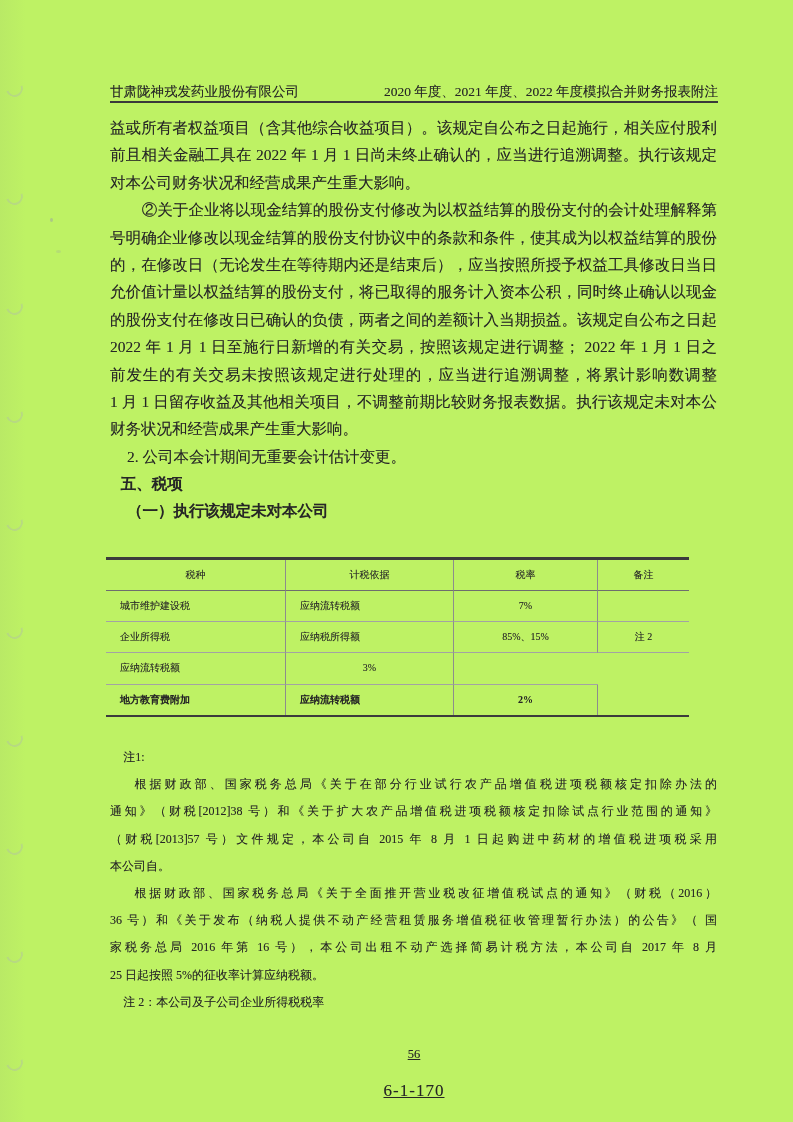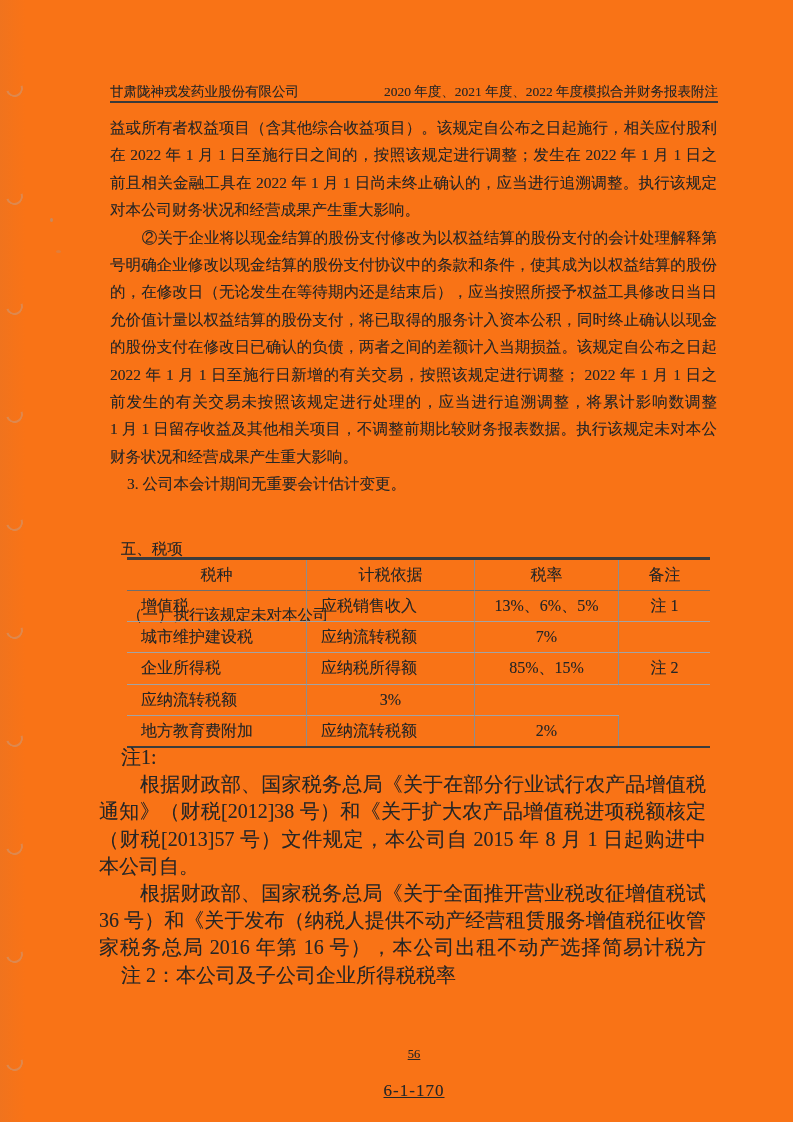--- a/index.html
+++ b/index.html
@@ -1,20 +1,20 @@
 <!DOCTYPE html>
 <html><head>
 <meta charset="utf-8">
 <style>
   html,body{margin:0;padding:0;background:#e8e8e6;}
   .page{
     position:relative;
     width:793px;height:1122px;
     margin:0 auto;
-    background:#f97316;
+    background:#bef264;
     overflow:hidden;
     font-family:"Liberation Serif","DejaVu Serif",serif;
     color:#262626;
     text-shadow:0 0 .4px rgba(40,40,40,.35);
   }
   .page::before{ 
     content:"";position:absolute;left:0;top:0;bottom:0;width:26px;
     background:linear-gradient(to right, rgba(120,120,125,.07), rgba(120,120,125,0));
     pointer-events:none;
   }
@@ -24,35 +24,35 @@
   .hdr-rule{position:absolute;top:101px;left:110px;width:608px;height:2px;background:#3a3a3a;}
   
   .body-block{position:absolute;top:114px;left:110px;width:607px;font-size:15.5px;}
   .bl{height:27.4px;line-height:27.4px;white-space:nowrap;}
   .j{white-space:normal;text-align:justify;text-align-last:justify;text-justify:inter-character;
      height:27.4px;line-height:27.4px;overflow:hidden;}
   .short{text-align:left;text-align-last:left;}
   .ind07{padding-left:.7em;}
   .ind1{padding-left:1.1em;}
   .ind2{text-indent:2.05em;}
-  .bold{font-weight:normal;margin-top:38px;}
+  .bold{font-weight:bold;}
   
-  .tax-table{position:absolute;left:127px;top:557px;width:583px;
+  .tax-table{position:absolute;left:106px;top:557px;width:583px;
              border-top:3px solid #3c3c3c;border-bottom:2.5px solid #3c3c3c;
-             font-size:16px;}
+             font-size:10px;}
   .trow{display:grid;grid-template-columns:180px 168px 144px 91px;}
   .trow.head .td{height:30px;line-height:30px;border-bottom:1.6px solid #6e6e6e;text-align:center;}
   .trow.data .td{height:30.2px;line-height:30.2px;border-bottom:1px solid #a3a3a3;}
-  .trow.data:last-child .td{border-bottom:none;}
+  .trow.data:last-child .td{border-bottom:none;font-weight:bold;}
   .td{overflow:hidden;}
   .td.v{border-right:1px solid #8d8d8d;}
   .td.left{text-align:left;padding-left:14px;}
   .td.center{text-align:center;}
   
-  .notes-block{position:absolute;top:744px;left:99px;width:607px;font-size:20px;}
+  .notes-block{position:absolute;top:744px;left:110px;width:607px;font-size:12px;}
   .nl{height:27.2px;line-height:27.2px;}
   .notes-block .j{height:27.2px;line-height:27.2px;}
   
   .footer{position:absolute;left:314px;top:1047px;width:200px;text-align:center;text-decoration:underline;}
   .pg-small{font-size:12.5px;line-height:15px;}
   .pg-big{font-size:17px;line-height:20px;letter-spacing:1px;margin-top:19px;}
   
   .ring{position:absolute;left:6px;width:13px;height:13px;border:2px solid #aeb2b8;
         border-radius:50%;border-left-color:transparent;border-top-color:transparent;
         transform:rotate(25deg);opacity:.34;}
@@ -77,51 +77,44 @@
   <span class="speck" style="left:56px;top:250px;width:5px;height:3px;opacity:.25"></span>
 
   <div class="hdr">
     <span>甘肃陇神戎发药业股份有限公司</span>
     <span>2020 年度、2021 年度、2022 年度模拟合并财务报表附注</span>
   </div>
   <div class="hdr-rule"></div>
 
   <div class="body-block">
     <div class="bl j">益或所有者权益项目（含其他综合收益项目）。该规定自公布之日起施行，相关应付股利发生</div>
-    <div class="bl j">在 2022 年 1 月 1 日至施行日之间的，按照该规定进行调整；发生在 2022 年 1 月 1 日之</div>
     <div class="bl j">前且相关金融工具在 2022 年 1 月 1 日尚未终止确认的，应当进行追溯调整。执行该规定未</div>
     <div class="bl short">对本公司财务状况和经营成果产生重大影响。</div>
 
     <div class="bl j ind2">②关于企业将以现金结算的股份支付修改为以权益结算的股份支付的会计处理解释第 16</div>
     <div class="bl j">号明确企业修改以现金结算的股份支付协议中的条款和条件，使其成为以权益结算的股份支付</div>
     <div class="bl j">的，在修改日（无论发生在等待期内还是结束后），应当按照所授予权益工具修改日当日的公</div>
     <div class="bl j">允价值计量以权益结算的股份支付，将已取得的服务计入资本公积，同时终止确认以现金结算</div>
     <div class="bl j">的股份支付在修改日已确认的负债，两者之间的差额计入当期损益。该规定自公布之日起施行，</div>
     <div class="bl j">2022 年 1 月 1 日至施行日新增的有关交易，按照该规定进行调整； 2022 年 1 月 1 日之</div>
     <div class="bl j">前发生的有关交易未按照该规定进行处理的，应当进行追溯调整，将累计影响数调整 2022 年</div>
     <div class="bl j">1 月 1 日留存收益及其他相关项目，不调整前期比较财务报表数据。执行该规定未对本公司</div>
     <div class="bl short">财务状况和经营成果产生重大影响。</div>
 
-    <div class="bl short ind1">3. 公司本会计期间无重要会计估计变更。</div>
+    <div class="bl short ind1">2. 公司本会计期间无重要会计估计变更。</div>
     <div class="bl short ind07 bold">五、税项</div>
     <div class="bl short ind1 bold">（一）执行该规定未对本公司</div>
   </div>
 
   <div class="tax-table">
     <div class="trow head">
       <div class="td v">税种</div>
       <div class="td v">计税依据</div>
       <div class="td v">税率</div>
       <div class="td">备注</div>
-    </div>
-    <div class="trow data">
-      <div class="td v left">增值税</div>
-      <div class="td v left">应税销售收入</div>
-      <div class="td v center">13%、6%、5%</div>
-      <div class="td center">注 1</div>
     </div>
     <div class="trow data">
       <div class="td v left">城市维护建设税</div>
       <div class="td v left">应纳流转税额</div>
       <div class="td v center">7%</div>
       <div class="td center"></div>
     </div>
     <div class="trow data">
       <div class="td v left">企业所得税</div>
       <div class="td v left">应纳税所得额</div>
@@ -143,20 +136,21 @@
 
   <div class="notes-block">
     <div class="nl short ind1">注1:</div>
     <div class="nl j ind2">根据财政部、国家税务总局《关于在部分行业试行农产品增值税进项税额核定扣除办法的</div>
     <div class="nl j">通知》（财税[2012]38 号）和《关于扩大农产品增值税进项税额核定扣除试点行业范围的通知》</div>
     <div class="nl j">（财税[2013]57 号）文件规定，本公司自 2015 年 8 月 1 日起购进中药材的增值税进项税采用</div>
     <div class="nl short">本公司自。</div>
     <div class="nl j ind2">根据财政部、国家税务总局《关于全面推开营业税改征增值税试点的通知》（财税（2016）</div>
     <div class="nl j">36 号）和《关于发布（纳税人提供不动产经营租赁服务增值税征收管理暂行办法）的公告》（ 国</div>
     <div class="nl j">家税务总局 2016 年第 16 号），本公司出租不动产选择简易计税方法，本公司自 2017 年 8 月</div>
+    <div class="nl short">25 日起按照 5%的征收率计算应纳税额。</div>
     <div class="nl short ind1">注 2：本公司及子公司企业所得税税率</div>
   </div>
 
   <div class="footer">
     <div class="pg-small">56</div>
     <div class="pg-big">6-1-170</div>
   </div>
 
 </div>
 

